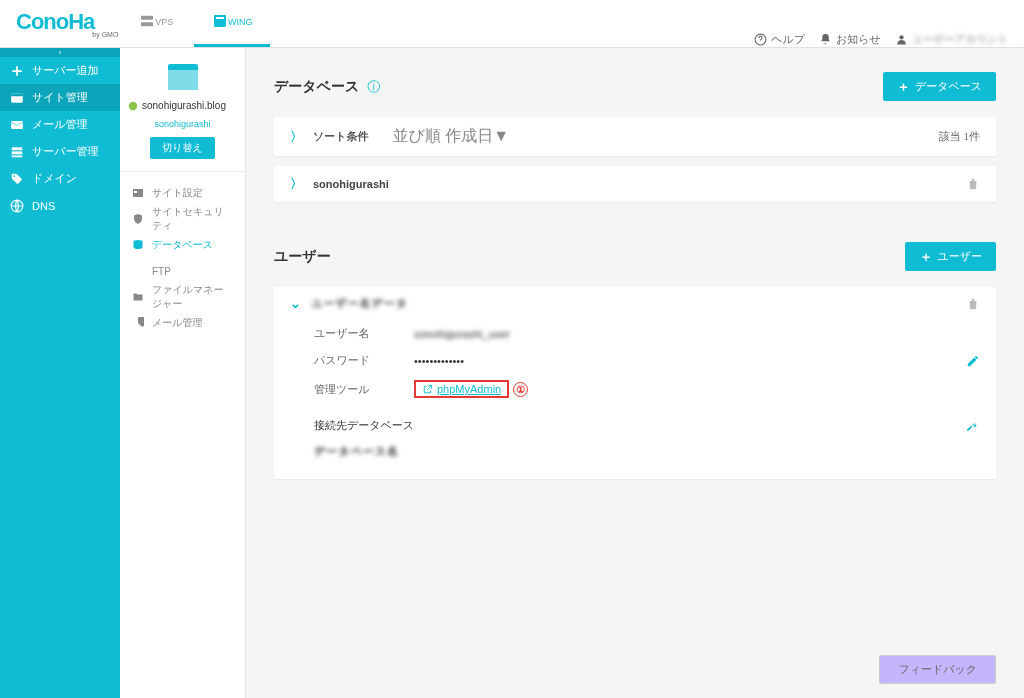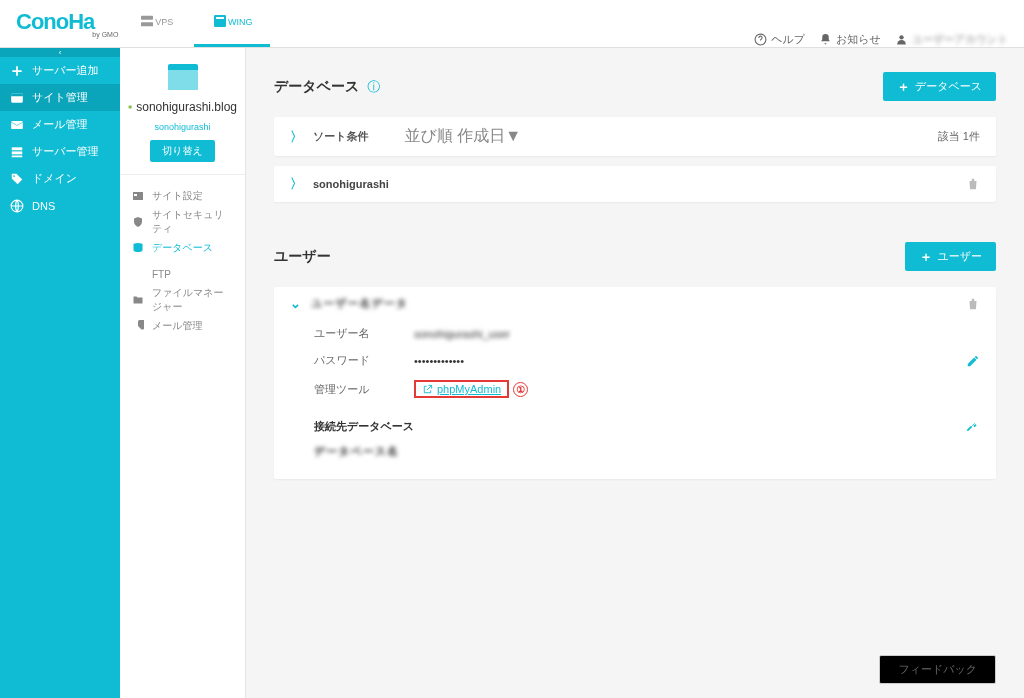--- a/index.html
+++ b/index.html
@@ -23,68 +23,68 @@
     .collapse-handle { height: 9px; background: #0aa5bb; display: flex; align-items: center; justify-content: center; color: #fff; font-size: 8px; cursor: pointer; }
     .side-item { display: flex; align-items: center; height: 27px; padding: 0 10px; font-size: 11px; cursor: pointer; gap: 8px; }
     .side-item.active { background: #0aa5bb; }
     .side-icon { width: 14px; height: 14px; flex-shrink: 0; }
     
     
     .site-panel { position: absolute; left: 120px; top: 48px; bottom: 0; width: 126px; background: #fff; border-right: 1px solid #e5e5e5; }
     .site-info { text-align: center; padding: 16px 8px 12px; border-bottom: 1px solid #eee; }
     .site-window { width: 30px; height: 26px; background: #0fbcd4; margin: 0 auto 10px; border-radius: 2px; position: relative; }
     .site-window::before { content: ""; position: absolute; top: 6px; left: 0; right: 0; bottom: 0; background: #7edde9; }
-    .site-domain { font-size: 12px; color: #333; margin-bottom: 8px; display: flex; align-items: center; justify-content: space-between; gap: 4px; }
+    .site-domain { font-size: 10px; color: #333; margin-bottom: 8px; display: flex; align-items: center; justify-content: flex-start; gap: 4px; }
     .site-sub { font-size: 9px; color: #0fbcd4; margin-bottom: 8px; }
     .switch-btn { background: #0fbcd4; color: #fff; border: none; font-size: 10px; padding: 4px 12px; border-radius: 2px; cursor: pointer; }
     .site-nav { padding: 8px 0; }
     .site-nav-item { display: flex; align-items: center; height: 26px; padding: 0 12px; font-size: 10px; color: #888; cursor: pointer; gap: 8px; }
     .site-nav-item.active { color: #0fbcd4; }
     .sn-icon { width: 12px; height: 12px; flex-shrink: 0; }
     
     
     .main { position: absolute; left: 246px; right: 0; top: 48px; bottom: 0; padding: 24px 28px; overflow-y: auto; }
     .section-head { display: flex; align-items: center; margin-bottom: 16px; }
     .section-title { font-size: 14px; font-weight: 600; color: #333; margin-right: 8px; }
     .help-circle { color: #0fbcd4; font-size: 13px; }
     .add-btn { margin-left: auto; background: #0fbcd4; color: #fff; border: none; padding: 7px 14px; font-size: 11px; border-radius: 2px; cursor: pointer; display: flex; align-items: center; gap: 5px; }
     .add-btn .plus { font-weight: 700; font-size: 13px; line-height: 1; }
     
     .panel { background: #fff; border-radius: 2px; margin-bottom: 10px; box-shadow: 0 1px 2px rgba(0,0,0,0.05); }
     .row { display: flex; align-items: center; padding: 9px 16px; font-size: 11px; color: #555; }
     .sort-row { border-bottom: none; }
     .chevron { color: #0fbcd4; font-weight: 700; margin-right: 10px; font-size: 13px; }
     .chevron.down { color: #0fbcd4; }
-    .sort-label { font-weight: 600; margin-right: 36px; }
+    .sort-label { font-weight: 600; margin-right: 24px; }
     .sort-sub { color: #888; font-size: 16px; }
-    .count { margin-left: auto; color: #666; }
+    .count { margin-left: auto; color: #666; font-family: Liberation Serif, serif; }
     .trash-icon { margin-left: auto; color: #bbb; cursor: pointer; width: 14px; height: 14px; }
     .edit-icon { margin-left: auto; color: #0fbcd4; cursor: pointer; width: 14px; height: 14px; }
     .tool-icon { margin-left: auto; color: #0fbcd4; cursor: pointer; width: 16px; height: 16px; }
     
     .db-item-row { font-weight: 600; color: #444; }
     
     .section-spacer { height: 30px; }
     
     .user-expanded { padding: 0 0 12px; }
     .user-head-row { display: flex; align-items: center; padding: 9px 16px; font-size: 11px; font-weight: 600; color: #444; }
     .user-head-row .blur-text { filter: blur(2px); letter-spacing: 1px; }
     .field-row { display: flex; align-items: center; padding: 6px 16px 6px 40px; font-size: 11px; color: #666; }
     .field-label { width: 100px; flex-shrink: 0; }
     .field-value { color: #333; }
     .field-value.blur-text { filter: blur(2px); }
     .pma-link { color: #0fbcd4; text-decoration: underline; cursor: pointer; display: inline-flex; align-items: center; gap: 4px; border: 2px solid #e53935; padding: 1px 6px; }
     .ext-icon { width: 11px; height: 11px; }
     .circle-num { display: inline-flex; align-items: center; justify-content: center; width: 15px; height: 15px; border: 1.5px solid #e53935; border-radius: 50%; color: #e53935; font-size: 10px; margin-left: 4px; font-weight: 600; }
     
-    .sub-section-row { display: flex; align-items: center; padding: 14px 16px 6px 40px; font-size: 11px; font-weight: 700; color: #333; }
+    .sub-section-row { display: flex; padding: 14px 16px 6px 40px; font-size: 11px; font-weight: 400; color: #333; }
     .blur-data { filter: blur(2px); padding: 4px 16px 8px 40px; font-size: 11px; font-weight: 600; color: #333; letter-spacing: 1px; }
     
     
-    .feedback { position: absolute; right: 28px; bottom: 14px; background: #000000; border: 1px solid #ccc; padding: 6px 18px; font-size: 11px; color: #666; border-radius: 2px; cursor: pointer; }
+    .feedback { position: absolute; right: 28px; bottom: 14px; background: #c4b5fd; border: 1px solid #ccc; padding: 6px 18px; font-size: 11px; color: #666; border-radius: 2px; cursor: pointer; }
   </style>
 </head>
 <body>
 
 <div class="header">
   <div>
     <span class="logo"><span class="h">C</span>ono<span class="h">H</span>a</span>
     <span class="logo-sub">by GMO</span>
   </div>
   <div class="top-tabs">

